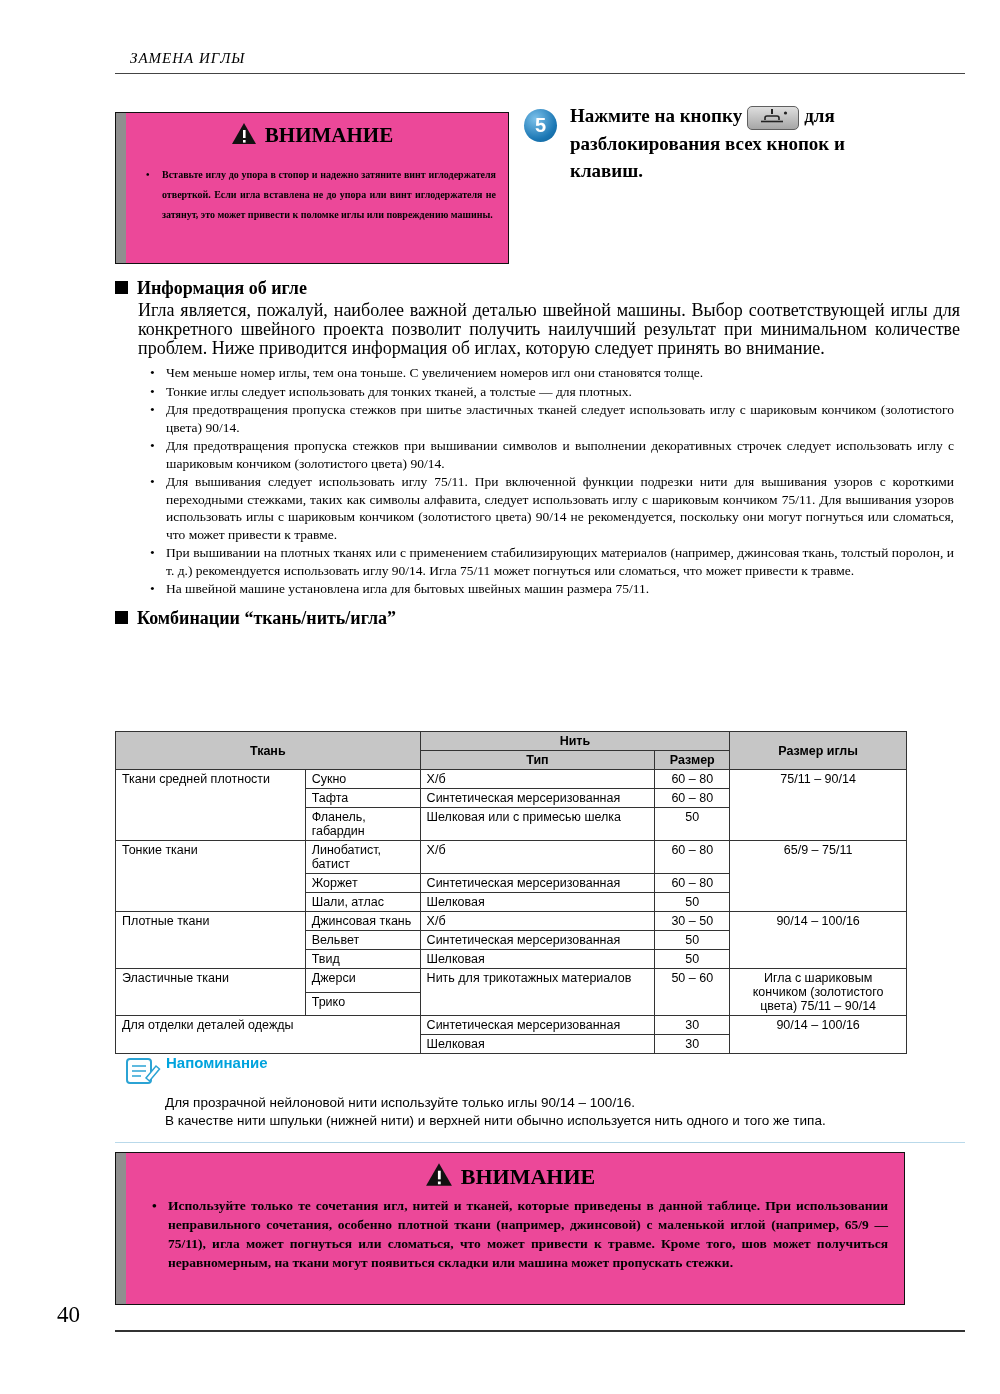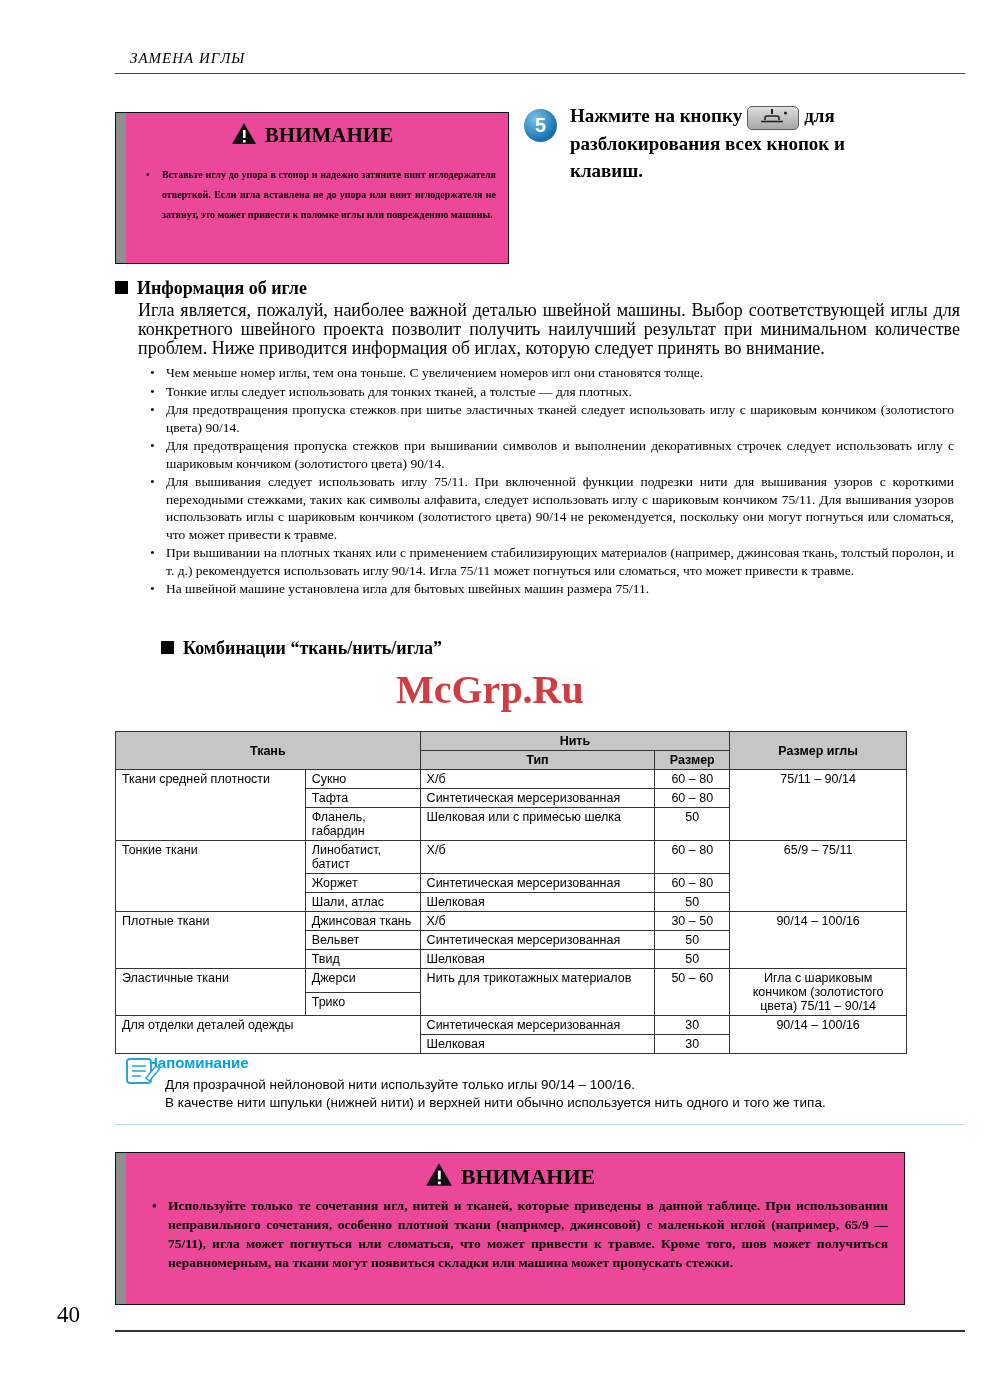--- a/index.html
+++ b/index.html
@@ -60,22 +60,22 @@
   
   table.fab { position:absolute; left:115px; top:731px; border-collapse:collapse; width:792px;
     font-family:"Liberation Sans","DejaVu Sans",sans-serif; }
   table.fab th { background:#c6c6c6; border:1px solid #333; font-size:12.5px; padding:2px 4px; font-weight:bold; }
   table.fab td { border:1px solid #333; font-size:12.5px; padding:2px 6px; vertical-align:top; background:#fff; }
   table.fab .c { text-align:center; }
 
   
   .memo { position:absolute; left:115px; top:1054px; width:850px; padding-bottom:12px; border-bottom:1px solid #b9d9ea; }
   .memo-icon { position:absolute; left:10px; top:2px; }
-  .memo-title { margin-left:32px; color:#00a3dd; font-weight:bold; font-size:15px; font-family:"Liberation Sans",sans-serif; }
-  .memo-text { margin-left:50px; margin-top:5px; width:772px; font-family:"Liberation Sans",sans-serif; font-size:13.5px; line-height:18px; }
+  .memo-title { margin-left:51px; color:#00a3dd; font-weight:bold; font-size:15px; font-family:"Liberation Sans",sans-serif; }
+  .memo-text { margin-left:50px; margin-top:23px; width:772px; font-family:"Liberation Sans",sans-serif; font-size:13.5px; line-height:18px; }
 
   .footer-num  { position:absolute; left:57px; top:1302px; font-size:23px; }
   .footer-rule { position:absolute; left:115px; top:1330px; width:850px; height:2px; background:#333; }
 </style>
 </head>
 <body>
 
 <div class="page">
 
   <div class="hdr-title">ЗАМЕНА ИГЛЫ</div>
@@ -114,24 +114,23 @@
   <ul class="bullets">
     <li>Чем меньше номер иглы, тем она тоньше. С увеличением номеров игл они становятся толще.</li>
     <li>Тонкие иглы следует использовать для тонких тканей, а толстые — для плотных.</li>
     <li>Для предотвращения пропуска стежков при шитье эластичных тканей следует использовать иглу с шариковым кончиком (золотистого цвета) 90/14.</li>
     <li>Для предотвращения пропуска стежков при вышивании символов и выполнении декоративных строчек следует использовать иглу с шариковым кончиком (золотистого цвета) 90/14.</li>
     <li>Для вышивания следует использовать иглу 75/11. При включенной функции подрезки нити для вышивания узоров с короткими переходными стежками, таких как символы алфавита, следует использовать иглу с шариковым кончиком 75/11. Для вышивания узоров использовать иглы с шариковым кончиком (золотистого цвета) 90/14 не рекомендуется, поскольку они могут погнуться или сломаться, что может привести к травме.</li>
     <li>При вышивании на плотных тканях или с применением стабилизирующих материалов (например, джинсовая ткань, толстый поролон, и т. д.) рекомендуется использовать иглу 90/14. Игла 75/11 может погнуться или сломаться, что может привести к травме.</li>
     <li>На швейной машине установлена игла для бытовых швейных машин размера 75/11.</li>
   </ul>
 
-  <div class="section-heading" style="top:638px;margin-left:46px;">
+  <div class="section-heading" style="top:608px;">
     <span class="sq"></span><span>Комбинации “ткань/нить/игла”</span>
   </div>
-  <div class="watermark">McGrp.Ru</div>
 
   <table class="fab">
     <colgroup>
       <col style="width:190px">
         <col style="width:115px">
         <col style="width:235px">
         <col style="width:75px">
         <col style="width:177px">
     </colgroup>
     <thead>

